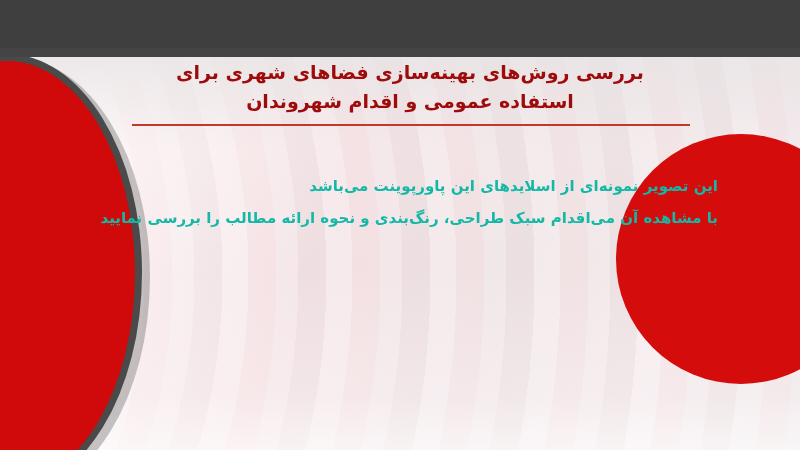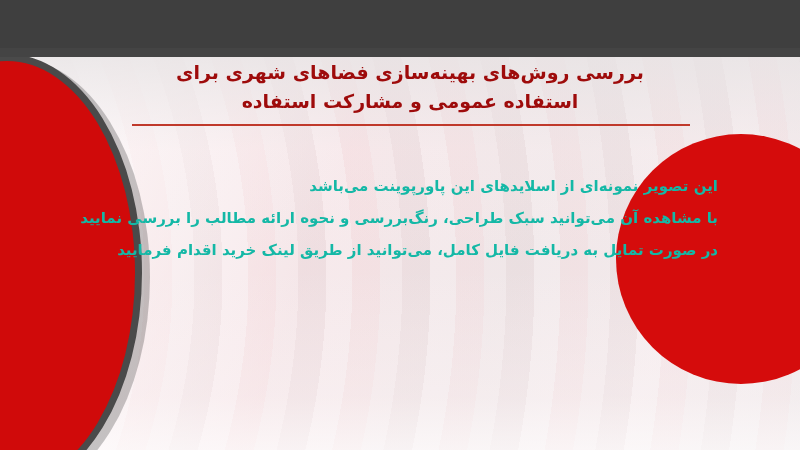--- a/index.html
+++ b/index.html
@@ -190,28 +190,27 @@
     <div class="right-circle"></div>
   </div>
 
   <div class="left-lens-shadow"></div>
   <div class="left-lens"></div>
 
   <div class="content">
 
     <div class="title-block">
       <div class="title-line">بررسی روش‌های بهینه‌سازی فضاهای شهری برای</div>
-      <div class="title-line">استفاده عمومی و مشارکت استفاده</div>
+      <div class="title-line">استفاده عمومی و اقدام شهروندان</div>
     </div>
 
     <div class="title-rule"></div>
 
     <div class="body-block">
       <div class="body-line">این تصویر نمونه‌ای از اسلایدهای این پاورپوینت می‌باشد</div>
-      <div class="body-line">با مشاهده آن می‌توانید سبک طراحی، رنگ‌بررسی و نحوه ارائه مطالب را بررسی نمایید</div>
-      <div class="body-line">در صورت تمایل به دریافت فایل کامل، می‌توانید از طریق لینک خرید اقدام فرمایید</div>
+      <div class="body-line">با مشاهده آن می‌اقدام سبک طراحی، رنگ‌بندی و نحوه ارائه مطالب را بررسی نمایید</div>
     </div>
 
   </div>
 
   <div class="frame-bottom"></div>
 
 </div>
 
 </body></html>

